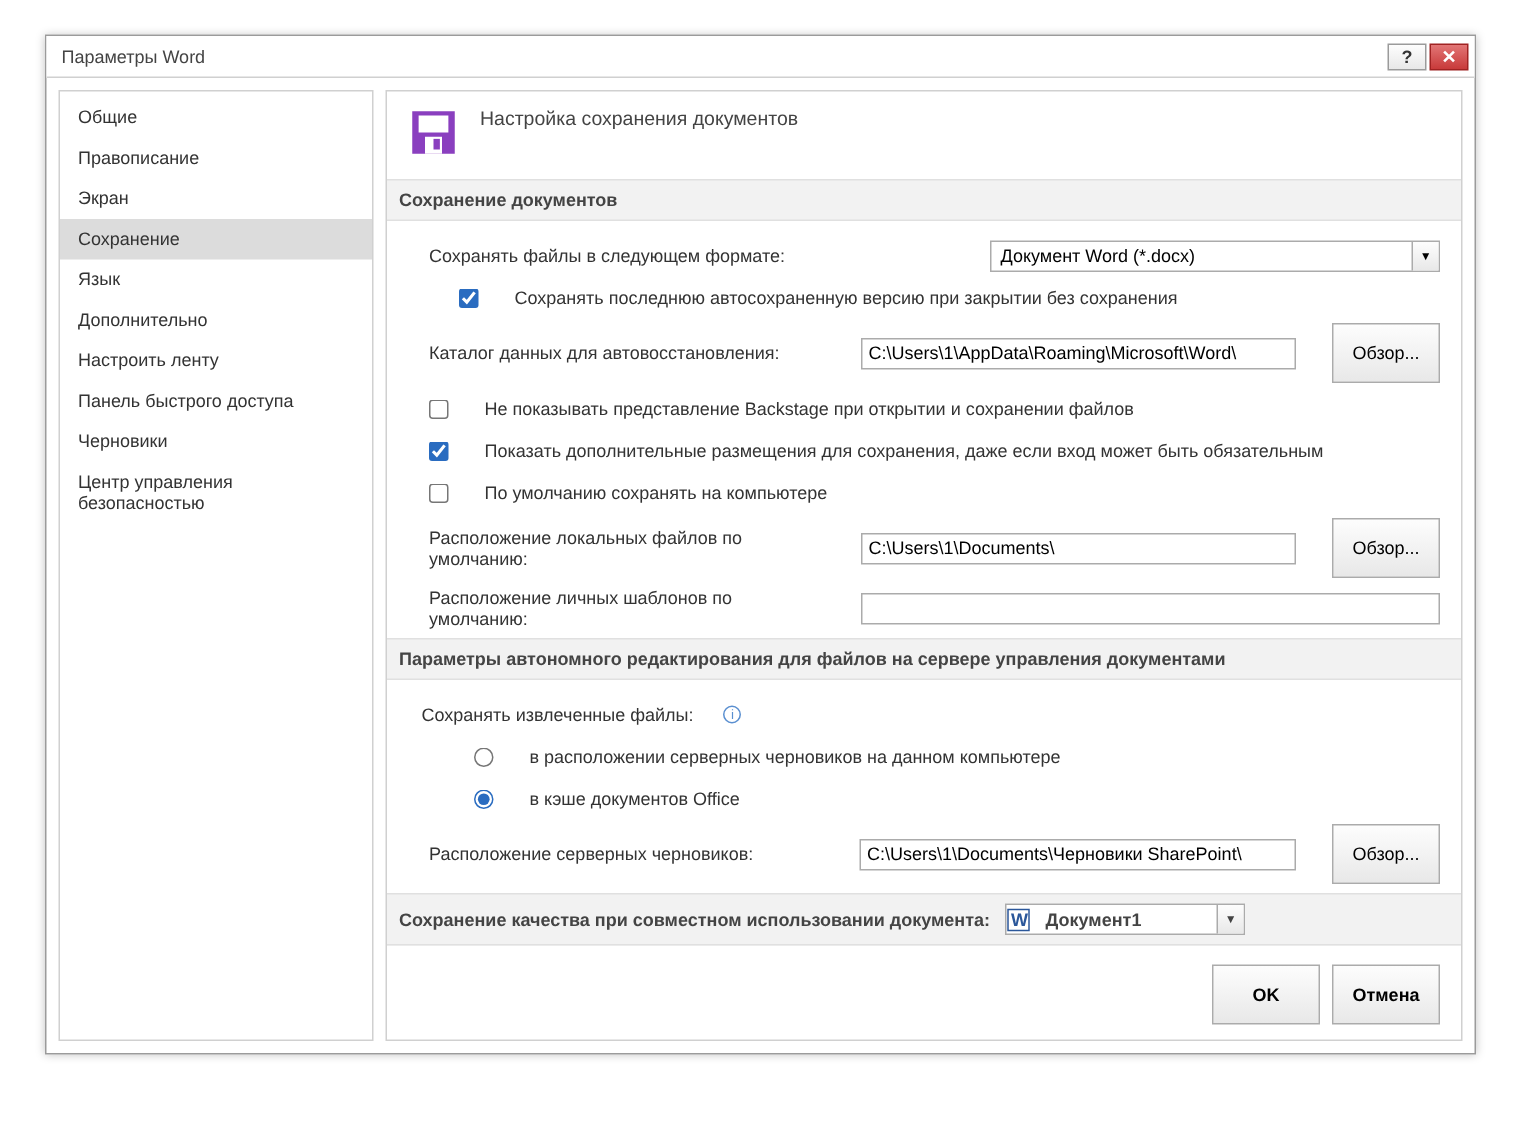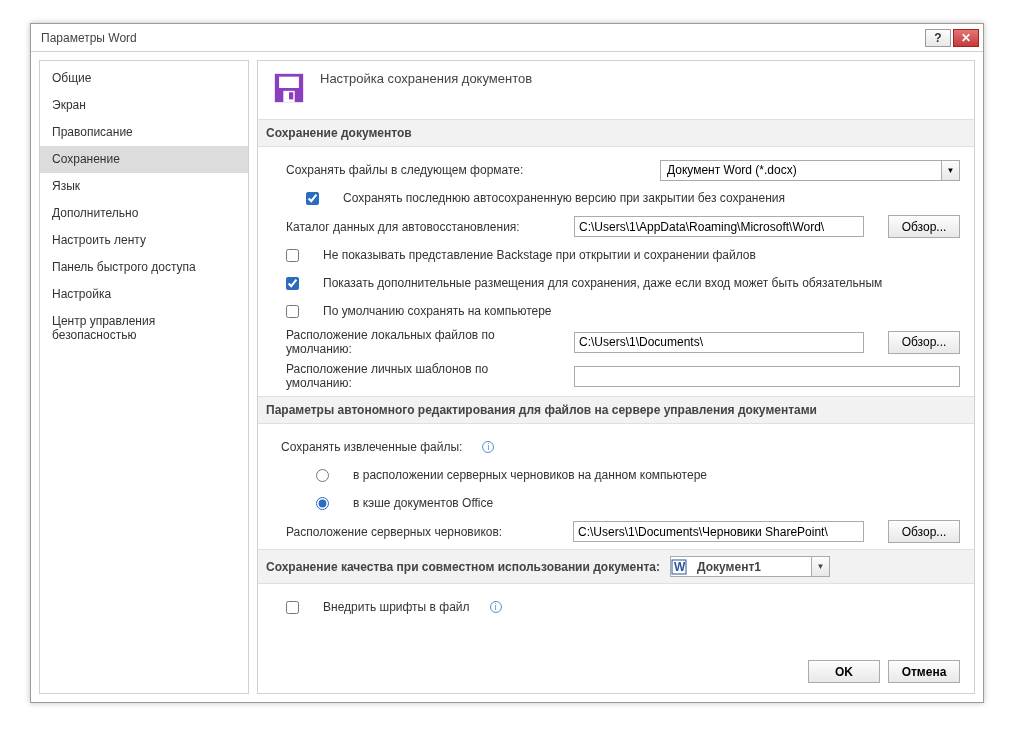--- a/index.html
+++ b/index.html
@@ -24,47 +24,47 @@
 .row.sub { margin-left: 34px; }
 .row label { color:#333; }
 input[type=text].field { border:1px solid #ababab; height:21px; padding:0 4px; background:#fff; }
 input[type=text].spin { width:48px; text-align:left; }
 .spinctrl { display:inline-flex; flex-direction:column; height:21px; width:16px; border:1px solid #ababab; border-left:none; }
 .spinctrl div { flex:1; display:flex; align-items:center; justify-content:center; font-size:7px; background:linear-gradient(#fdfdfd,#e8e8e8); }
 .spinctrl div + div { border-top:1px solid #ababab; }
 .select { border:1px solid #ababab; height:21px; display:inline-flex; align-items:center; background:#fff; }
 .select .seltext { flex:1; padding:0 6px; }
 .select .selarrow { width:18px; height:100%; border-left:1px solid #ababab; display:flex; align-items:center; justify-content:center; font-size:8px; background:linear-gradient(#fdfdfd,#e8e8e8); }
-.btn { border:1px solid #ababab; height:23px; padding:0 10px; min-width:72px; background:linear-gradient(#fdfdfd,#e8e8e8); display:inline-flex; align-items:center; justify-content:center; }
+.btn { border:1px solid #ababab; height:40px; padding:0 10px; min-width:72px; background:linear-gradient(#fdfdfd,#e8e8e8); display:inline-flex; align-items:center; justify-content:center; }
 .footer { border-top: none; padding: 10px 14px; display:flex; justify-content:flex-end; gap:8px;font-weight:bold; }
 input[type=checkbox], input[type=radio] { margin:0 6px 0 0; accent-color:#2a6cc0; }
 .info-icon { display:inline-block; width:12px; height:12px; border:1px solid #5a8fd0; border-radius:50%; color:#5a8fd0; font-size:9px; line-height:10px; text-align:center; margin-left:2px; }
 .docicon { width:16px; height:16px; margin-right:4px; }
 </style>
 </head>
 <body>
 
 <div class="window">
   <div class="titlebar">
     <span class="title">Параметры Word</span>
     <span class="spacer"></span>
     <div class="winbtn">?</div>
     <div class="winbtn close">✕</div>
   </div>
   <div class="body">
     <div class="sidebar">
       <div class="item">Общие</div>
+      <div class="item">Правописание</div>
       <div class="item">Экран</div>
-      <div class="item">Правописание</div>
       <div class="item selected">Сохранение</div>
       <div class="item">Язык</div>
       <div class="item">Дополнительно</div>
       <div class="item">Настроить ленту</div>
       <div class="item">Панель быстрого доступа</div>
-      <div class="item">Настройка</div>
+      <div class="item">Черновики</div>
       <div class="item">Центр управления безопасностью</div>
     </div>
     <div class="main">
       <div class="content">
 
         <div class="header-row">
           <svg class="save-icon" viewBox="0 0 24 24">
               <rect x="2" y="2" width="20" height="20" fill="#8a3fbf"></rect>
               <rect x="5" y="4" width="14" height="8" fill="#fff"></rect>
               <rect x="8" y="14" width="8" height="8" fill="#fff"></rect>

